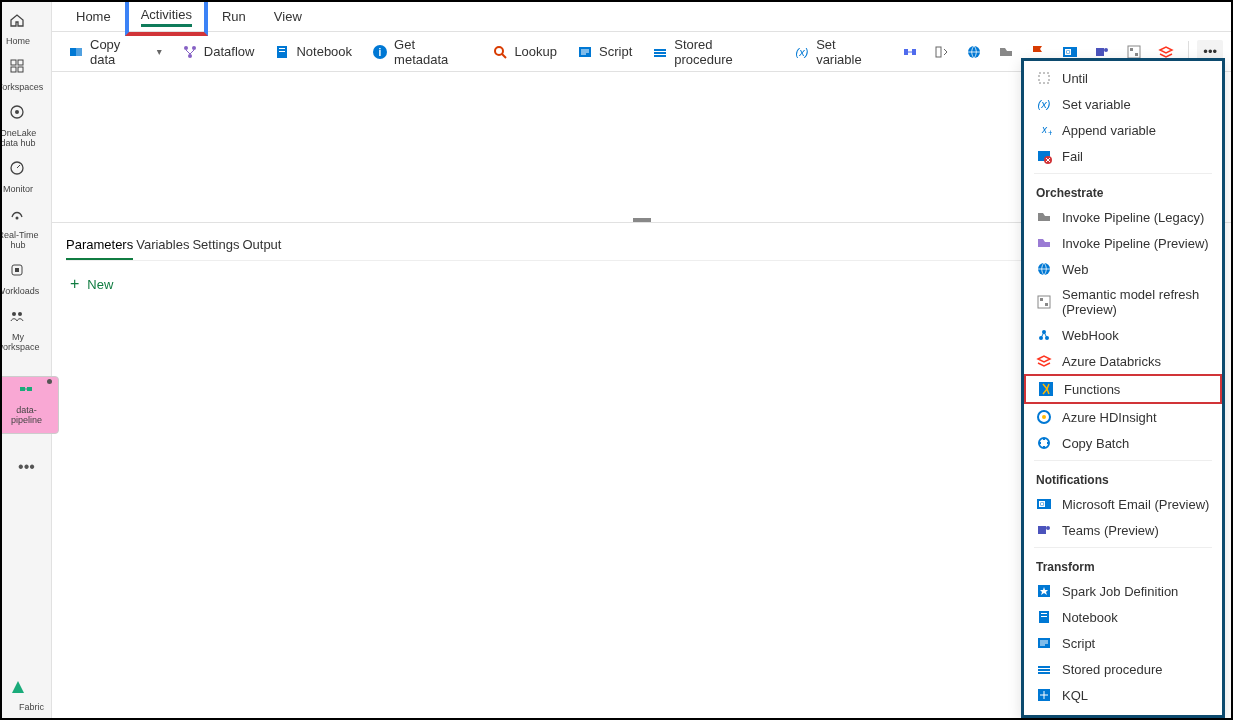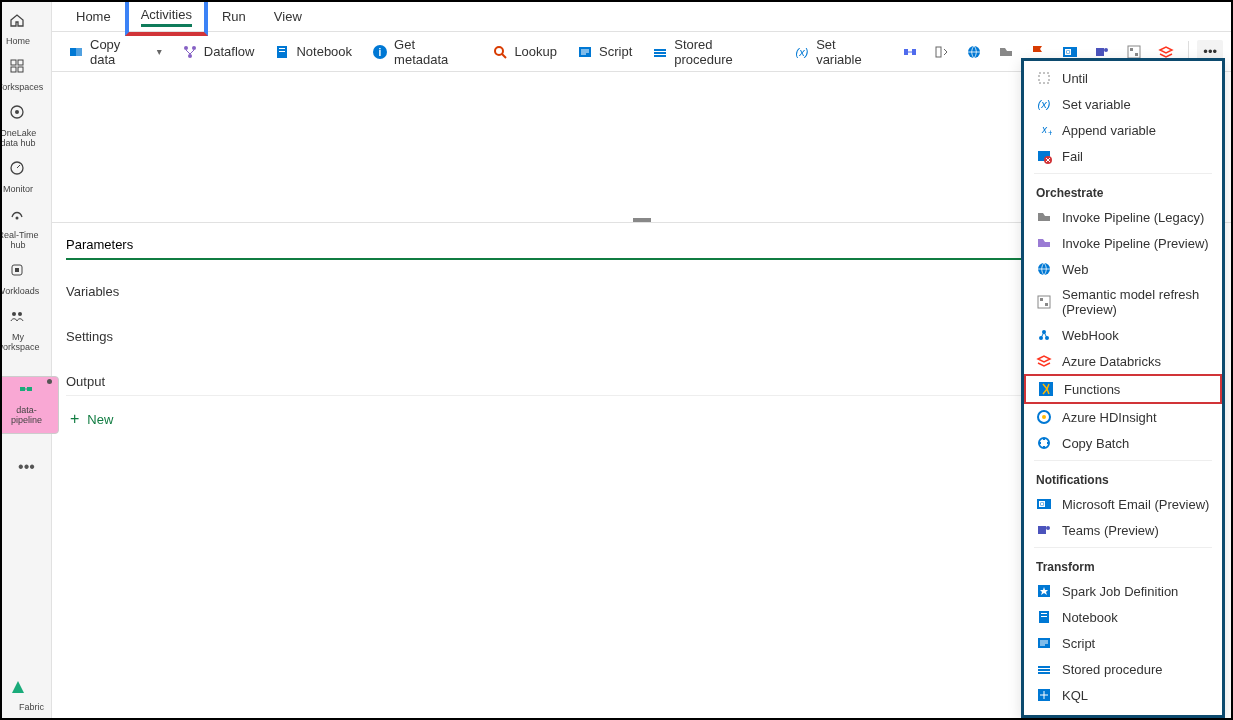--- a/index.html
+++ b/index.html
@@ -20,21 +20,21 @@
 .tab.active .underline { display:block; height:3px; background:#0f7b5a; margin-top:2px; }
 .toolbar { height: 40px; display: flex; align-items: center; padding: 0 8px; gap: 4px; border-bottom: 1px solid #e1e1e1; }
 .tbtn { display: flex; align-items: center; gap: 6px; padding: 4px 8px; font-size: 13px; color: #333; cursor: pointer; border-radius: 2px; }
 .tbtn .ic { width: 16px; height: 16px; display:inline-flex; align-items:center; justify-content:center;}
 .tbtn.iconly { padding: 4px 6px; }
 .tbtn.more { background: #f3f3f3; }
 .chev { font-size: 10px; color:#666; margin-left:2px;}
 .canvas { flex: 0 0 150px; background: #fff; position: relative; }
 .drag-handle { position:absolute; bottom:0; left:50%; transform:translateX(-50%); width:18px; height:4px; border-top:2px solid #888; border-bottom:2px solid #888;}
 .panel { flex:1; border-top:1px solid #e1e1e1; padding: 8px 14px; }
-.panel-tabs { display:flex; gap:18px; border-bottom:1px solid #eee;flex-direction:column; }
+.panel-tabs { display:flex; gap:3px; border-bottom:1px solid #eee; }
 .ptab { font-size:13px; color:#333; padding: 6px 0; cursor:pointer; }
 .ptab.active { color:#000; border-bottom:2px solid #107c41; font-weight:500;}
 .newrow { display:flex; align-items:center; gap:8px; padding:14px 4px; color:#107c41; font-size:13px; cursor:pointer;}
 .plus { color:#107c41; font-size:16px; font-weight:300;}
 .dropdown { position:absolute; right:6px; top:56px; width:204px; background:#fff; border:3px solid #0c4a6e; box-shadow:0 4px 14px rgba(0,0,0,.12); padding:4px 0; z-index:50; max-height: 660px; overflow:hidden;}
 .dd-group { font-size:12px; font-weight:600; color:#333; padding:8px 12px 4px 12px;}
 .dd-item { display:flex; align-items:center; gap:10px; padding:5px 12px; font-size:13px; color:#333; cursor:pointer;}
 .dd-item.hl { border:2px solid #d13438; }
 .dd-item .ic { width:16px; height:16px; display:inline-flex; align-items:center; justify-content:center;}
 .dd-sep { height:1px; background:#eee; margin:4px 10px;}

